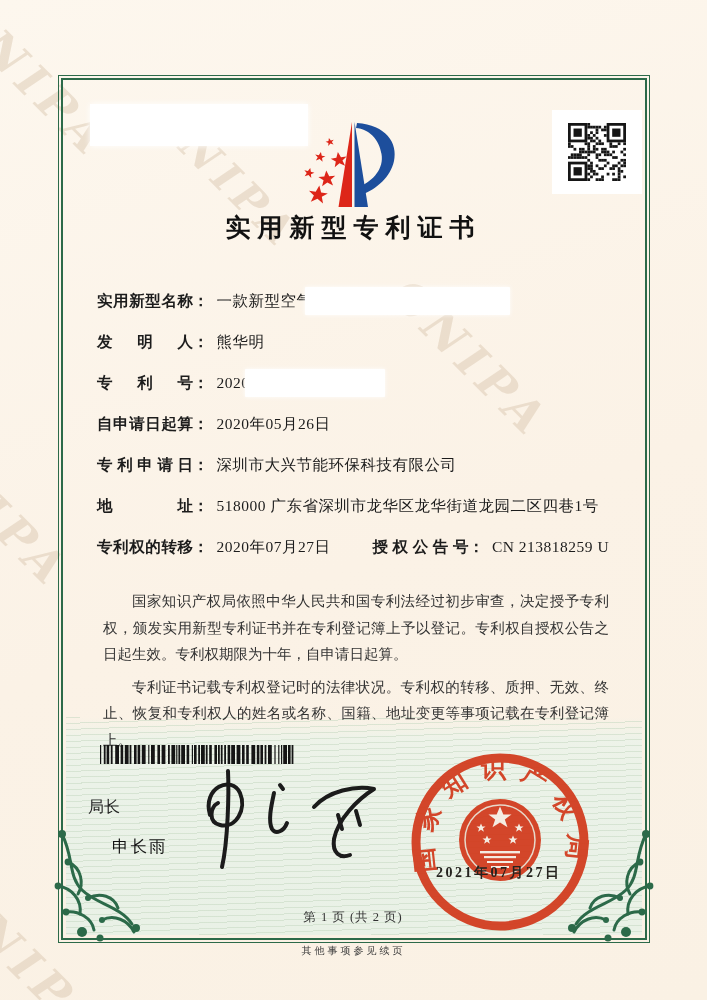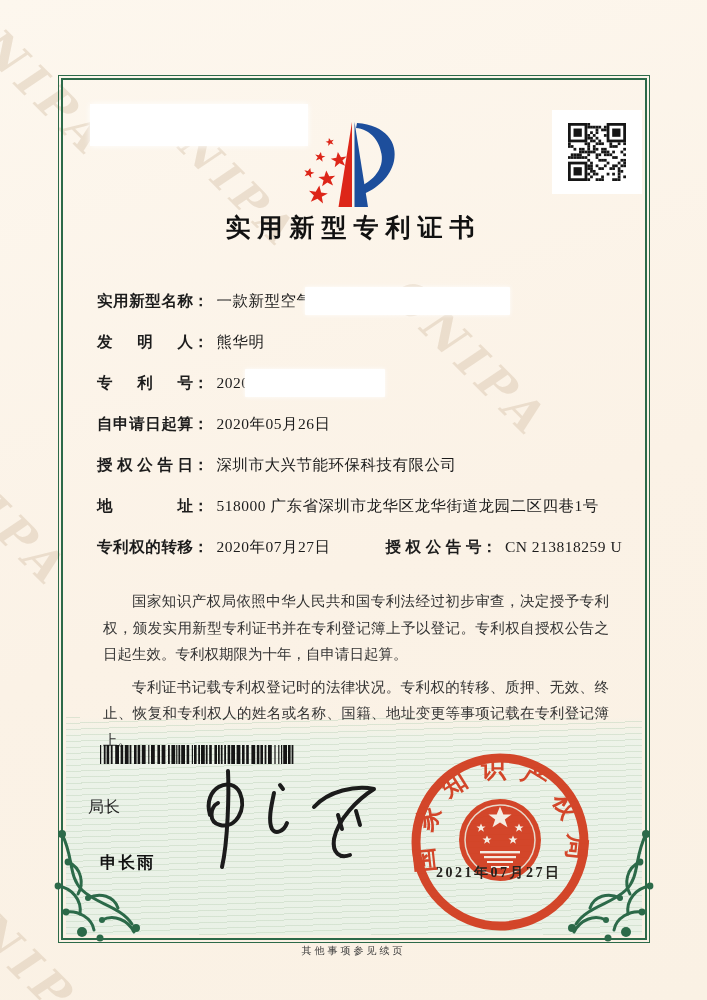--- a/index.html
+++ b/index.html
@@ -22,29 +22,29 @@
   .qr-panel svg{position:absolute;left:16px;top:13px;}
   .logo{position:absolute;left:293px;top:116px;}
   .title{position:absolute;left:0;right:0;top:211px;text-align:center;font-size:25px;
     letter-spacing:7px;font-weight:600;color:#111;}
   .fields{position:absolute;left:97px;top:291px;width:520px;font-size:15.5px;}
   .frow{height:26px;margin-bottom:15px;white-space:nowrap;position:relative;}
   .lbl{display:inline-block;width:96px;text-align:justify;text-align-last:justify;
     font-weight:600;color:#1c1c1c;vertical-align:top;}
   .colon{font-weight:600;margin-right:8px;}
   .val{color:#1c1c1c;letter-spacing:0.5px;}
-  .pair2{margin-left:51px;}
+  .pair2{margin-left:38px;}
   .paras{position:absolute;left:97px;top:582px;width:518px;font-size:14.5px;line-height:26.5px;
     color:#333;font-family:"DejaVu Serif","Liberation Serif",serif;}
   .paras p{margin:6px;text-indent:2em;text-align:justify;}
   .barcode{position:absolute;left:100px;top:745px;}
   .sig-title{position:absolute;left:88px;top:797px;font-size:16px;color:#222;
     font-family:"Liberation Sans",sans-serif;}
-  .sig-name{position:absolute;left:100px;top:836px;font-size:16.5px;font-weight:700;color:#111;
-    font-family:"Liberation Sans",sans-serif;letter-spacing:2px;margin-top:16px;}
+  .sig-name{position:absolute;left:112px;top:836px;font-size:16.5px;font-weight:400;color:#111;
+    font-family:"Liberation Sans",sans-serif;letter-spacing:2px;}
   .signature{position:absolute;left:188px;top:763px;}
   .seal{position:absolute;left:408px;top:748px;opacity:0.93;}
   .seal-date{position:absolute;left:436px;top:864px;font-size:14px;letter-spacing:2.5px;
     color:#25231f;font-weight:600;z-index:5;}
   .pagination{position:absolute;left:58px;width:590px;top:909px;text-align:center;
     font-size:12.5px;color:#333;letter-spacing:1px;}
   .footer-note{position:absolute;left:0;right:0;top:944px;text-align:center;font-size:10px;
     color:#3a3a3a;letter-spacing:3px;font-family:"DejaVu Serif",serif;}
   .corner{position:absolute;z-index:3;}
 </style>
@@ -230,21 +230,21 @@
       <span class="lbl">发明人</span><span class="colon">：</span><span class="val">熊华明</span>
     </div>
     <div class="frow">
       <span class="lbl">专利号</span><span class="colon">：</span><span class="val">2020</span>
       <span class="redact" style="left:148px;top:-4px;width:140px;height:28px;"></span>
     </div>
     <div class="frow">
       <span class="lbl">自申请日起算</span><span class="colon">：</span><span class="val">2020年05月26日</span>
     </div>
     <div class="frow">
-      <span class="lbl">授权公告日</span><span class="colon">：</span><span class="val">深圳市大兴节能环保科技有限公司</span>
+      <span class="lbl">专利申请日</span><span class="colon">：</span><span class="val">深圳市大兴节能环保科技有限公司</span>
     </div>
     <div class="frow">
       <span class="lbl">地址</span><span class="colon">：</span><span class="val">518000  广东省深圳市龙华区龙华街道龙园二区四巷1号</span>
     </div>
     <div class="frow">
       <span class="lbl">专利权的转移</span><span class="colon">：</span><span class="val">2020年07月27日</span>
       <span class="pair2"><span class="lbl">授权公告号</span><span class="colon">：</span><span class="val">CN 213818259 U</span></span>
     </div>
   </div>
 
@@ -378,15 +378,16 @@
       <circle cx="10" cy="58" r="3.4"></circle>
         <circle cx="40" cy="70" r="3"></circle>
       <circle cx="18" cy="84" r="3.4"></circle>
         <circle cx="54" cy="92" r="3"></circle>
       <circle cx="34" cy="104" r="5"></circle>
         <circle cx="52" cy="110" r="3.5"></circle>
       <circle cx="88" cy="100" r="4"></circle>
     </g>
   </svg>
 
+  <div class="pagination">第 1 页 (共 2 页)</div>
   <div class="footer-note">其他事项参见续页</div>
 
 </div>
 
 </body></html>

